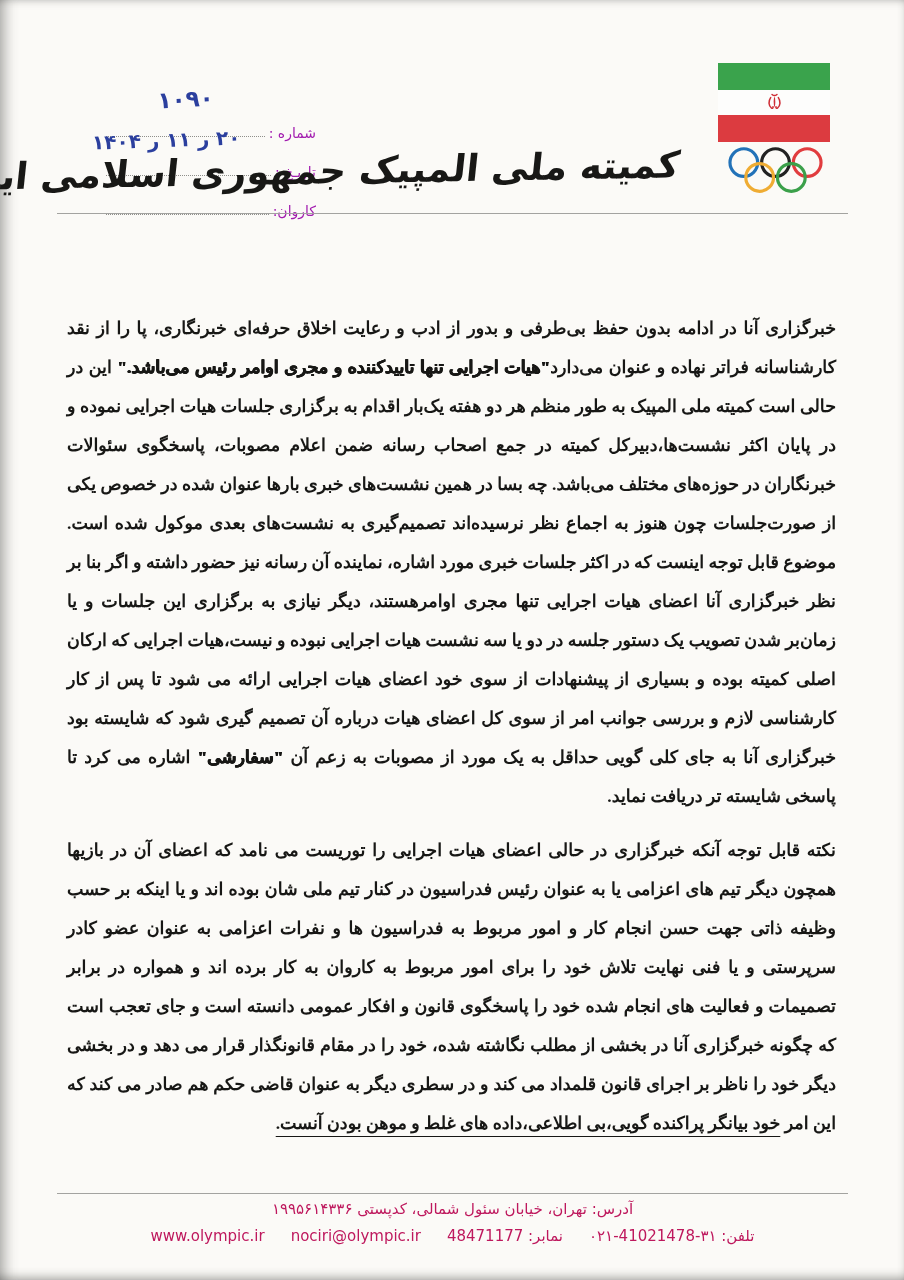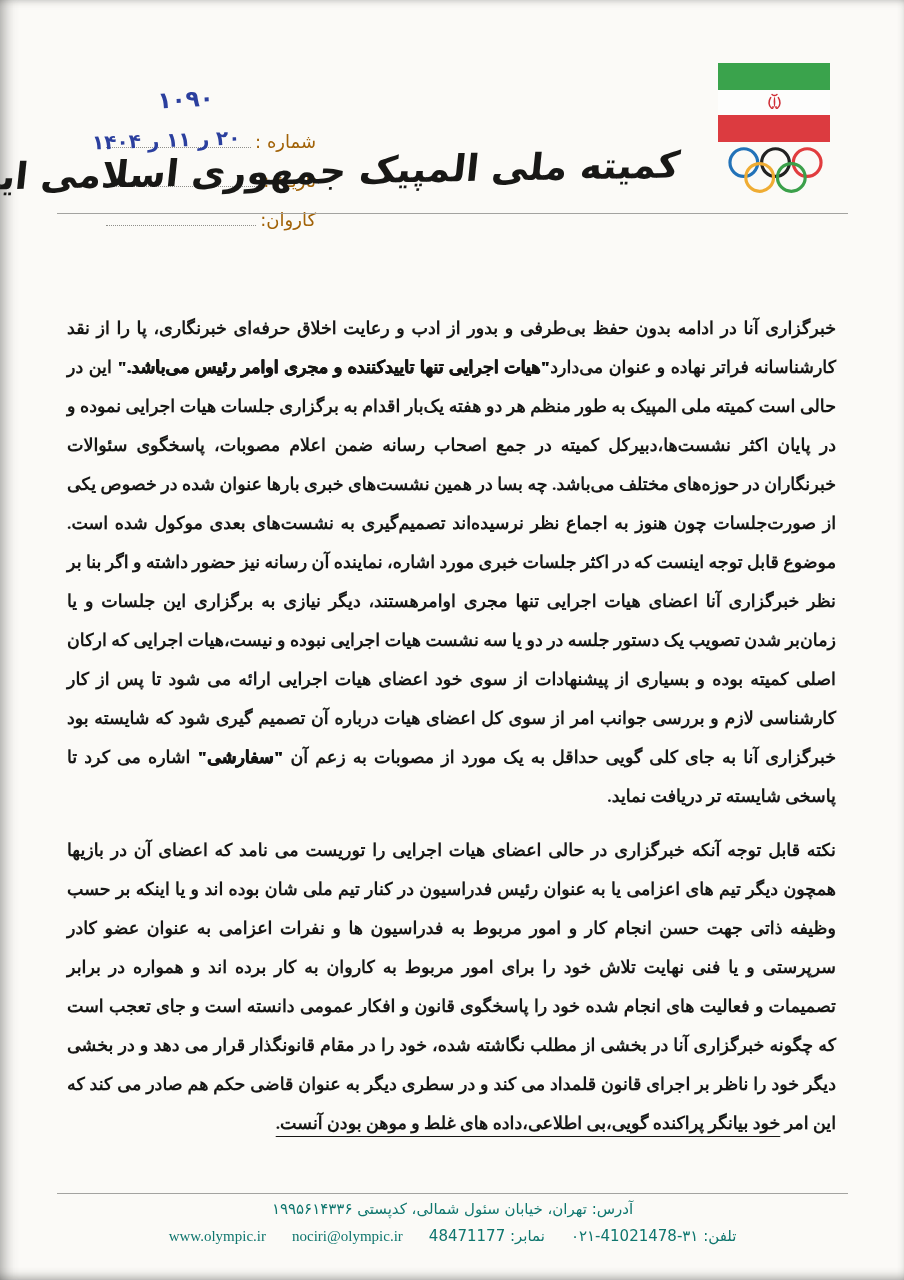--- a/index.html
+++ b/index.html
@@ -11,22 +11,22 @@
     overflow:hidden;
     font-family:"DejaVu Sans",sans-serif;
     box-shadow:
       inset 16px 0 14px -12px rgba(60,60,58,.45),
       inset 0 7px 8px -7px rgba(60,60,58,.35),
       inset 0 -12px 10px -9px rgba(60,60,58,.40),
       inset -6px 0 8px -7px rgba(60,60,58,.20);
   }
   
   .meta{
-    position:absolute;left:106px;top:115px;width:210px;
-    direction:rtl;color:#a16207;font-size:18px;
+    position:absolute;left:106px;top:104px;width:210px;
+    direction:rtl;color:#a21caf;font-size:14px;
   }
   .meta-row{display:flex;align-items:flex-end;height:39px;}
   .meta-row .lbl{white-space:nowrap;padding-bottom:2px;}
   .meta-row .dots{flex:1;border-bottom:1.5px dotted #8f8f8b;margin:0 4px 6px 0;height:1px;}
   .hand{
     position:absolute;color:#2b3f9e;
     font-size:23px;font-weight:bold;direction:rtl;white-space:nowrap;
   }
   .hand.number{top:86px;left:128px;width:115px;text-align:center;transform:rotate(-3deg);letter-spacing:4px;}
   .hand.date{top:128px;left:92px;font-size:20px;transform:rotate(-2deg);letter-spacing:1px;}
@@ -54,27 +54,27 @@
     direction:rtl;text-align:justify;
     font-size:17.5px;line-height:39px;font-weight:700;color:#171715;
   }
   .letter-body p{margin:0;font-family:Liberation Serif, serif;}
   .letter-body p + p{margin-top:15px;}
   .emph{
     text-shadow:.45px 0 0 currentColor,-.45px 0 0 currentColor,0 .3px 0 currentColor;
   }
   .ul{text-decoration:underline;text-underline-offset:7px;text-decoration-thickness:1.2px;}
   
-  .footer{position:absolute;left:57px;top:1200px;width:791px;direction:rtl;color:#0f766e;}
+  .footer{position:absolute;left:57px;top:1200px;width:791px;direction:rtl;color:#be185d;}
   .footer .line1{text-align:center;font-size:15px;margin-bottom:9px;}
   .footer .line2{
     display:flex;justify-content:center;align-items:baseline;
     gap:26px;font-size:15px;
   }
-  .ltr{direction:ltr;unicode-bidi:isolate;font-family:Liberation Serif, serif;}
+  .ltr{direction:ltr;unicode-bidi:isolate;}
 </style>
 </head>
 <body>
 
 <div class="page">
 
   <div class="meta">
     <div class="meta-row">
       <span class="lbl">شماره :</span>
       <span class="dots"></span>

